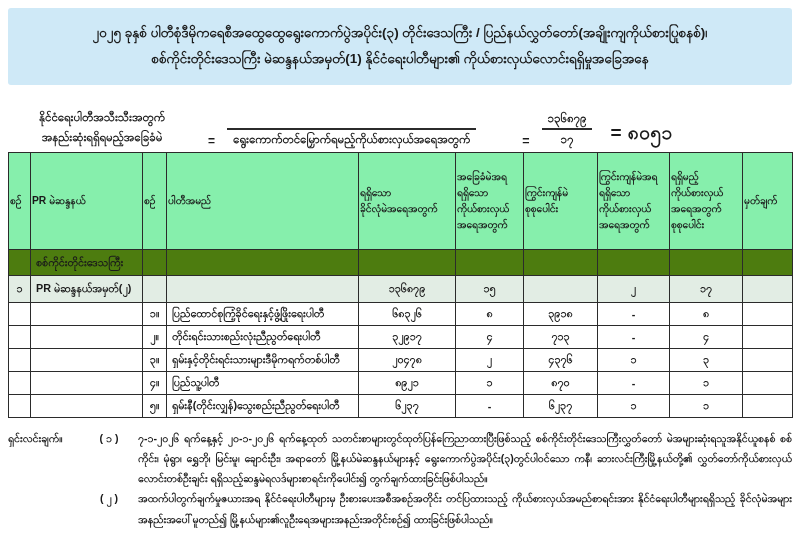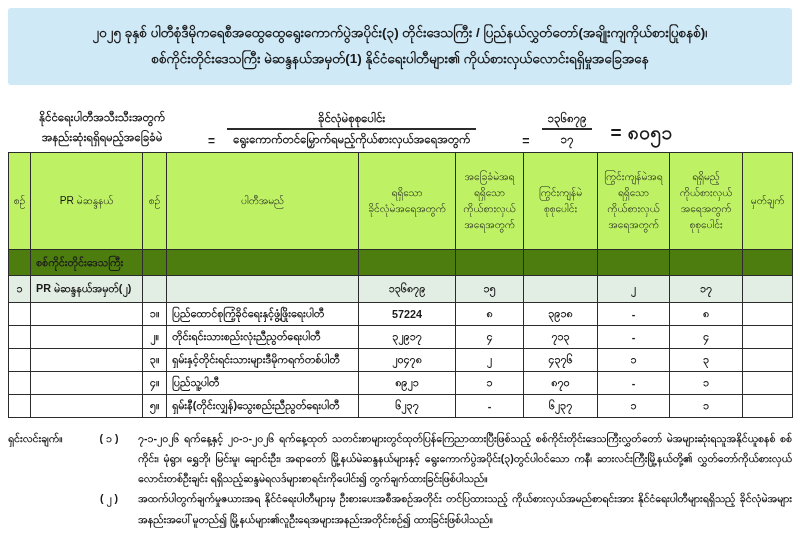--- a/index.html
+++ b/index.html
@@ -31,22 +31,22 @@
 
   
   table.main {
     position:absolute; left:8px; top:152px; width:784px;
     border-collapse:collapse; table-layout:fixed;
   }
   table.main th, table.main td {
     border:1px solid #2b2b2b; overflow:hidden; vertical-align:middle;
   }
   table.main th {
-    height:97px; font-size:10.3px; font-weight:normal; text-align:center;
-    white-space:pre-line; line-height:1.55; padding:2px 1px; background:#bef264;
+    height:97px; font-size:10.3px; font-weight:bold; text-align:left;
+    white-space:pre-line; line-height:1.55; padding:2px 1px; background:#86efac;
   }
   td { font-size:10.8px; font-weight:bold; padding:1px 3px; }
   .row-region td { background:#4d7c0f; height:26px; }
   .row-const td { background:#e2ede4; height:27px; }
   .row-party td { height:23px; background:#ffffff; }
   .c-center { text-align:center; }
   .c-left { text-align:left; padding-left:5px; }
 
   
   .footnotes {
@@ -68,21 +68,20 @@
     <div>စစ်ကိုင်းတိုင်းဒေသကြီး မဲဆန္ဒနယ်အမှတ်(1) နိုင်ငံရေးပါတီများ၏ ကိုယ်စားလှယ်လောင်းရရှိမှုအခြေအနေ</div>
   </div>
 
   <div class="formula">
     <div class="f-label">
       <div>နိုင်ငံရေးပါတီအသီးသီးအတွက်</div>
       <div>အနည်းဆုံးရရှိရမည့်အခြေခံမဲ</div>
     </div>
     <div class="f-eq">=</div>
     <div class="frac">
-      <div class="num">ခိုင်လုံမဲစုစုပေါင်း</div>
       <div class="den">ရွေးကောက်တင်မြှောက်ရမည့်ကိုယ်စားလှယ်အရေအတွက်</div>
     </div>
     <div class="f-eq frac-num">=</div>
     <div class="frac">
       <div class="num">၁၃၆၈၇၉</div>
       <div class="den">၁၇</div>
     </div>
     <div class="f-result">= ၈၀၅၁</div>
   </div>
 
@@ -145,21 +144,21 @@
       <td class="c-center"></td>
       <td class="c-center">၂</td>
       <td class="c-center">၁၇</td>
       <td></td>
     </tr>
     <tr class="row-party">
       <td></td>
       <td></td>
       <td class="c-center">၁။</td>
       <td class="c-left">ပြည်ထောင်စုကြံ့ခိုင်ရေးနှင့်ဖွံ့ဖြိုးရေးပါတီ</td>
-      <td class="c-center">57224</td>
+      <td class="c-center">၆၈၃၂၆</td>
       <td class="c-center">၈</td>
       <td class="c-center">၃၉၁၈</td>
       <td class="c-center">-</td>
       <td class="c-center">၈</td>
       <td></td>
     </tr>
     <tr class="row-party">
       <td></td>
       <td></td>
       <td class="c-center">၂။</td>

